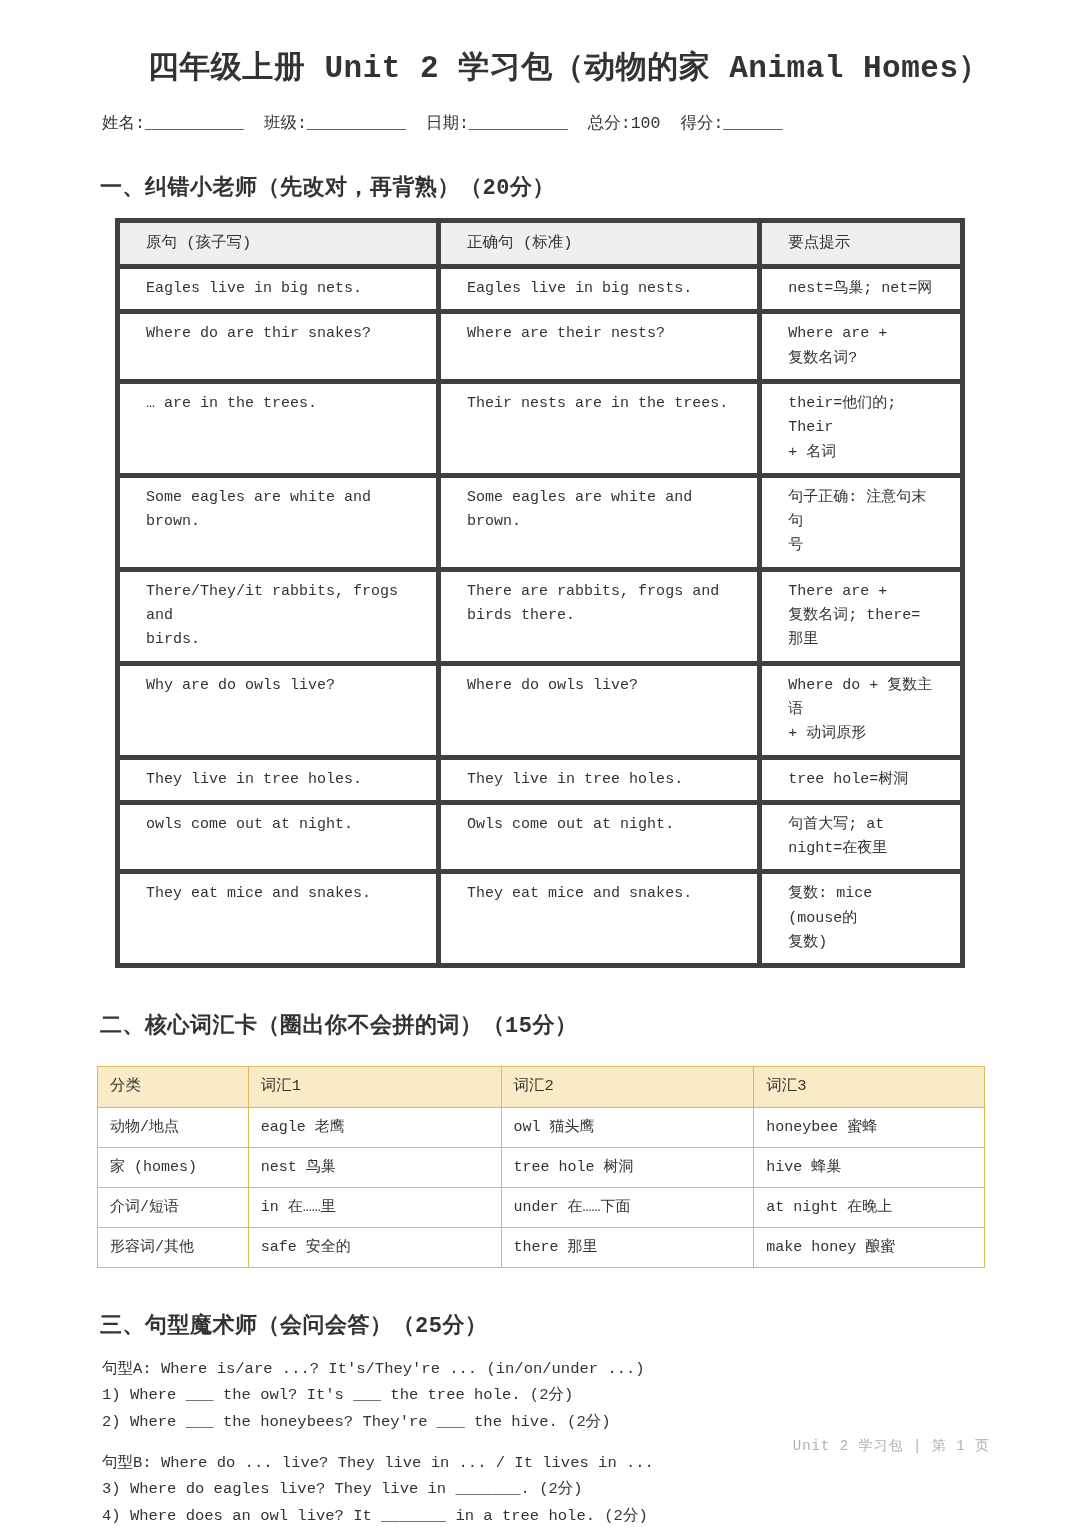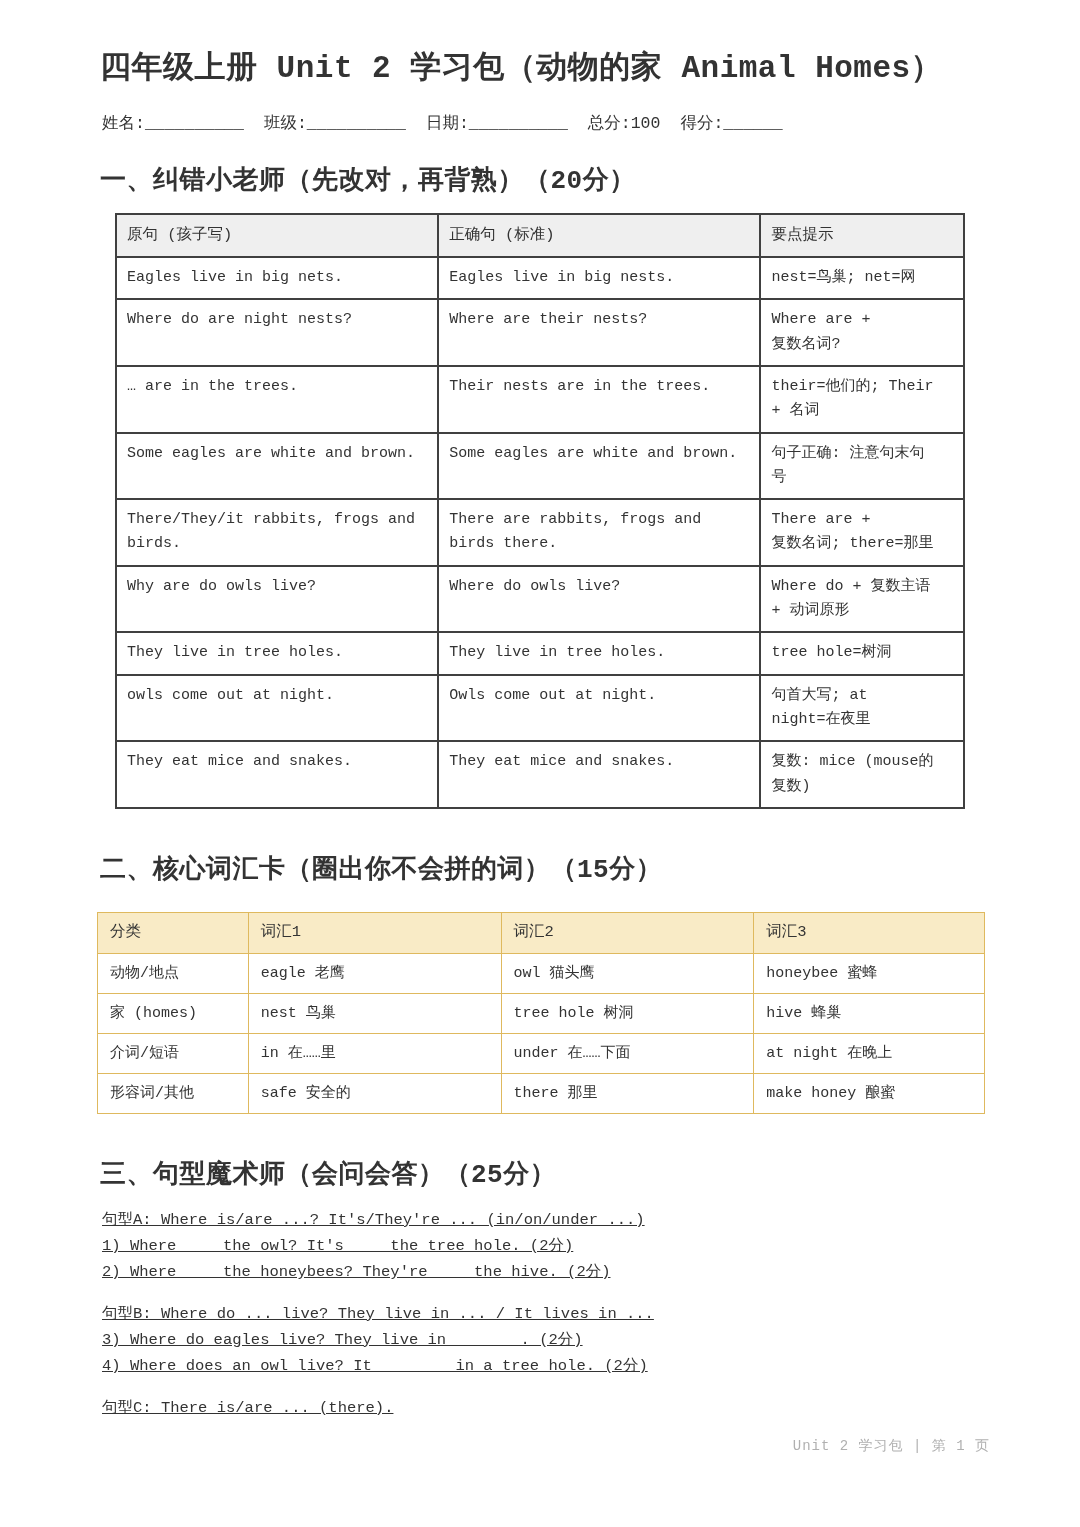--- a/index.html
+++ b/index.html
@@ -11,55 +11,55 @@
     background: #ffffff;
     color: #333333;
     font-family: "Liberation Mono", "DejaVu Sans Mono", monospace;
     overflow: hidden;
   }
   .content { padding: 46px 90px 0 100px; }
 
   .title {
     font-size: 31px;
     font-weight: bold;
-    text-align: left;
+    text-align: right;
     margin: 0 0 24px 0;
     letter-spacing: 0.5px;
     white-space: nowrap;
   }
 
   .info-line {
     display: flex;
     align-items: baseline;
     gap: 20px;
     font-size: 16.5px;
     white-space: nowrap;
     margin-left: 2px;
   }
   .info-item { display: inline-flex; gap: 0; align-items: baseline; }
   .blank { letter-spacing: 0; }
 
   h2.section {
-    font-size: 26px;
+    font-size: 22px;
     font-weight: bold;
-    margin: 28px 0 16px 0;
+    margin: 38px 0 16px 0;
     letter-spacing: 0.5px;
   }
   h2.s2 { margin-top: 42px; }
   h2.s3 { margin-top: 42px; }
 
   table.t1 {
     border-collapse: collapse;
     width: 850px;
     margin-left: 15px;
     table-layout: fixed;
   }
   .t1 th, .t1 td {
-    border: 2px solid #404040;
-    padding: 8px 10px;
+    border: 5px solid #404040;
+    padding: 8px 26px;
     text-align: left;
     vertical-align: top;
     font-weight: normal;
     font-size: 15px;
     line-height: 1.62;
   }
   .t1 th { background: #efefef; font-size: 15.5px; }
   .t1 td { white-space: pre-wrap; }
 
   table.t2 {
@@ -74,21 +74,21 @@
     padding: 9px 12px;
     text-align: left;
     vertical-align: top;
     font-weight: normal;
     font-size: 15px;
     line-height: 1.4;
   }
   .t2 th { background: #f9ebc6; font-size: 15.5px; }
 
   .s3-block { margin: 15px 0 0 2px; font-size: 15.5px; }
-  .s3-block .line { line-height: 1.7; white-space: nowrap; text-decoration: underline; }
+  .s3-block .line { line-height: 1.7; white-space: nowrap; }
 
   .footer {
     position: absolute;
     top: 1437px;
     right: 90px;
     color: #b0b0b0;
     font-size: 14px;
     letter-spacing: 1px;
     white-space: nowrap;
   }
@@ -139,21 +139,21 @@
           <th>要点提示</th>
         </tr>
       </thead>
       <tbody>
         <tr>
           <td>Eagles live in big nets.</td>
           <td>Eagles live in big nests.</td>
           <td>nest=鸟巢; net=网</td>
         </tr>
         <tr>
-          <td>Where do are night nests?</td>
+          <td>Where do are thir snakes?</td>
           <td>Where are their nests?</td>
           <td>Where are +
 复数名词?</td>
         </tr>
         <tr>
           <td>… are in the trees.</td>
           <td>Their nests are in the trees.</td>
           <td>their=他们的; Their
 + 名词</td>
         </tr>

